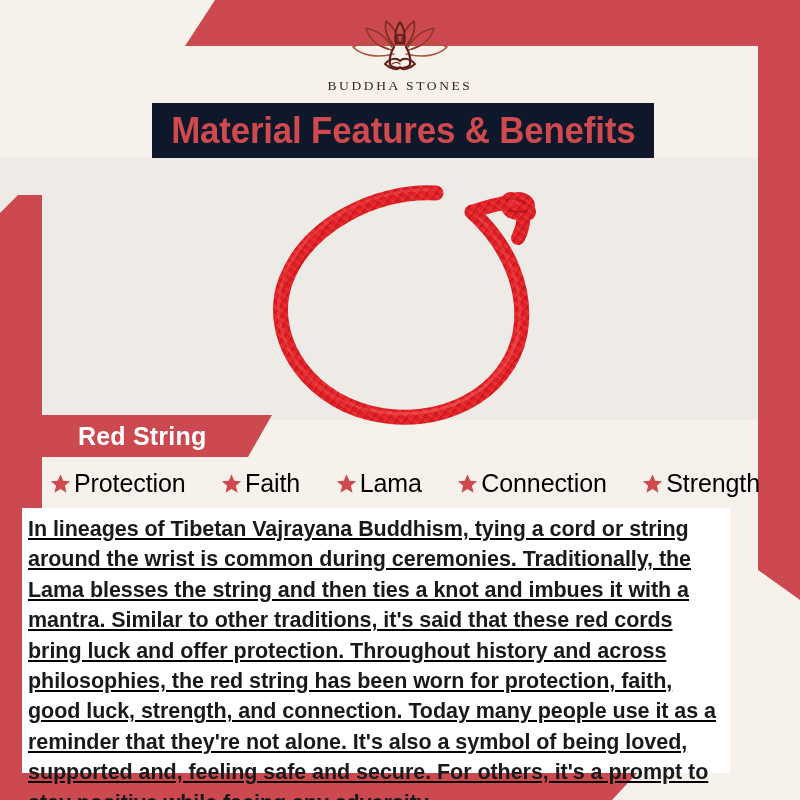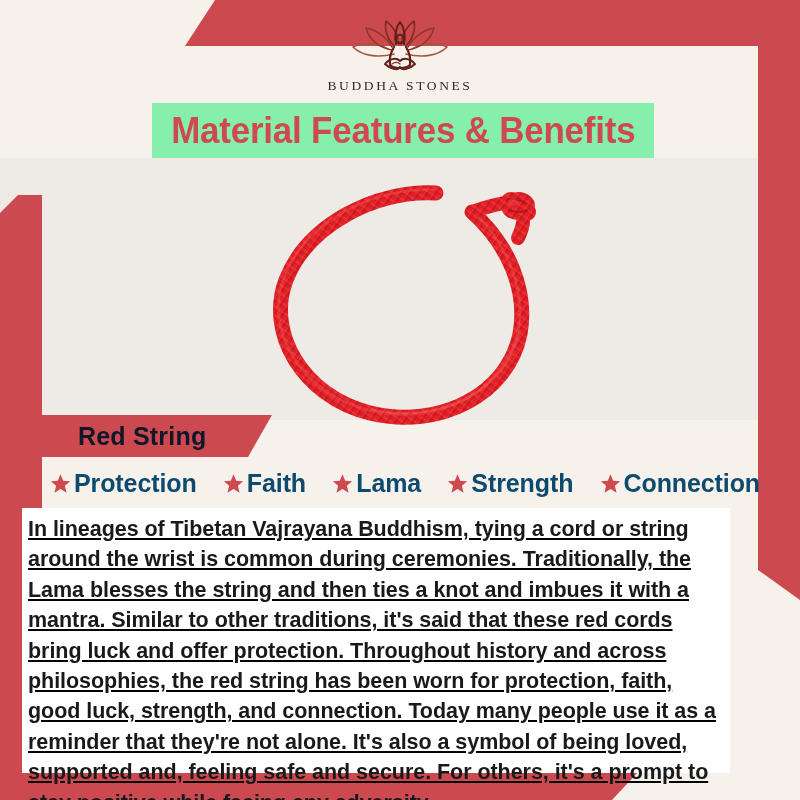--- a/index.html
+++ b/index.html
@@ -104,21 +104,21 @@
     font-weight: 400;
   }
 
   
   .title-band {
     position: absolute;
     left: 152px;
     top: 103px;
     width: 502px;
     height: 55px;
-    background: #86efac;
+    background: #0f172a;
     display: flex;
     align-items: center;
     justify-content: center;
   }
   .title-text {
     font-family: "Liberation Sans Narrow", "Liberation Sans", sans-serif;
     font-size: 36px;
     font-weight: bold;
     color: #cf4a4f;
     letter-spacing: -0.2px;
@@ -150,21 +150,21 @@
     background: #cd4950;
     clip-path: polygon(0 0, 248px 0, 224px 42px, 0 42px);
     display: flex;
     align-items: center;
   }
   .name-banner-text {
     margin-left: 54px;
     font-family: "Liberation Sans Narrow", "Liberation Sans", sans-serif;
     font-size: 25px;
     font-weight: bold;
-    color: #0f172a;
+    color: #ffffff;
     letter-spacing: 0.2px;
     white-space: nowrap;
   }
 
   
   .feature-row {
     position: absolute;
     left: 50px;
     top: 464px;
     width: 710px;
@@ -180,22 +180,22 @@
   }
   .star-icon {
     width: 21px;
     height: 21px;
     margin-right: 3px;
     flex: 0 0 auto;
   }
   .feature-label {
     font-family: "Liberation Sans Narrow", "Liberation Sans", sans-serif;
     font-size: 25px;
-    font-weight: bold;
-    color: #0c4a6e;
+    font-weight: normal;
+    color: #000000;
     letter-spacing: -0.1px;
   }
 
   
   .body-block {
     position: absolute;
     left: 22px;
     top: 508px;
     width: 708px;
     height: 265px;
@@ -319,27 +319,27 @@
     <div class="feature-item">
       <svg class="star-icon" viewBox="0 0 24 24">
           <polygon points="12,1.5 15.1,8.8 23,9.5 17,14.7 18.9,22.5 12,18.3 5.1,22.5 7,14.7 1,9.5 8.9,8.8" fill="#cf4a4f"></polygon>
         </svg>
       <span class="feature-label">Lama</span>
     </div>
     <div class="feature-item">
       <svg class="star-icon" viewBox="0 0 24 24">
           <polygon points="12,1.5 15.1,8.8 23,9.5 17,14.7 18.9,22.5 12,18.3 5.1,22.5 7,14.7 1,9.5 8.9,8.8" fill="#cf4a4f"></polygon>
         </svg>
+      <span class="feature-label">Connection</span>
+    </div>
+    <div class="feature-item">
+      <svg class="star-icon" viewBox="0 0 24 24">
+          <polygon points="12,1.5 15.1,8.8 23,9.5 17,14.7 18.9,22.5 12,18.3 5.1,22.5 7,14.7 1,9.5 8.9,8.8" fill="#cf4a4f"></polygon>
+        </svg>
       <span class="feature-label">Strength</span>
-    </div>
-    <div class="feature-item">
-      <svg class="star-icon" viewBox="0 0 24 24">
-          <polygon points="12,1.5 15.1,8.8 23,9.5 17,14.7 18.9,22.5 12,18.3 5.1,22.5 7,14.7 1,9.5 8.9,8.8" fill="#cf4a4f"></polygon>
-        </svg>
-      <span class="feature-label">Connection</span>
     </div>
   </div>
 
   <div class="body-block">
     <p class="body-text">In lineages of Tibetan Vajrayana Buddhism, tying a cord or string around the wrist is common during ceremonies. Traditionally, the Lama blesses the string and then ties a knot and imbues it with a mantra. Similar to other traditions, it's said that these red cords bring luck and offer protection. Throughout history and across philosophies, the red string has been worn for protection, faith, good luck, strength, and connection. Today many people use it as a reminder that they're not alone. It's also a symbol of being loved, supported and, feeling safe and secure. For others, it's a prompt to stay positive while facing any adversity.</p>
   </div>
 
 </div>
 
 </body></html>

